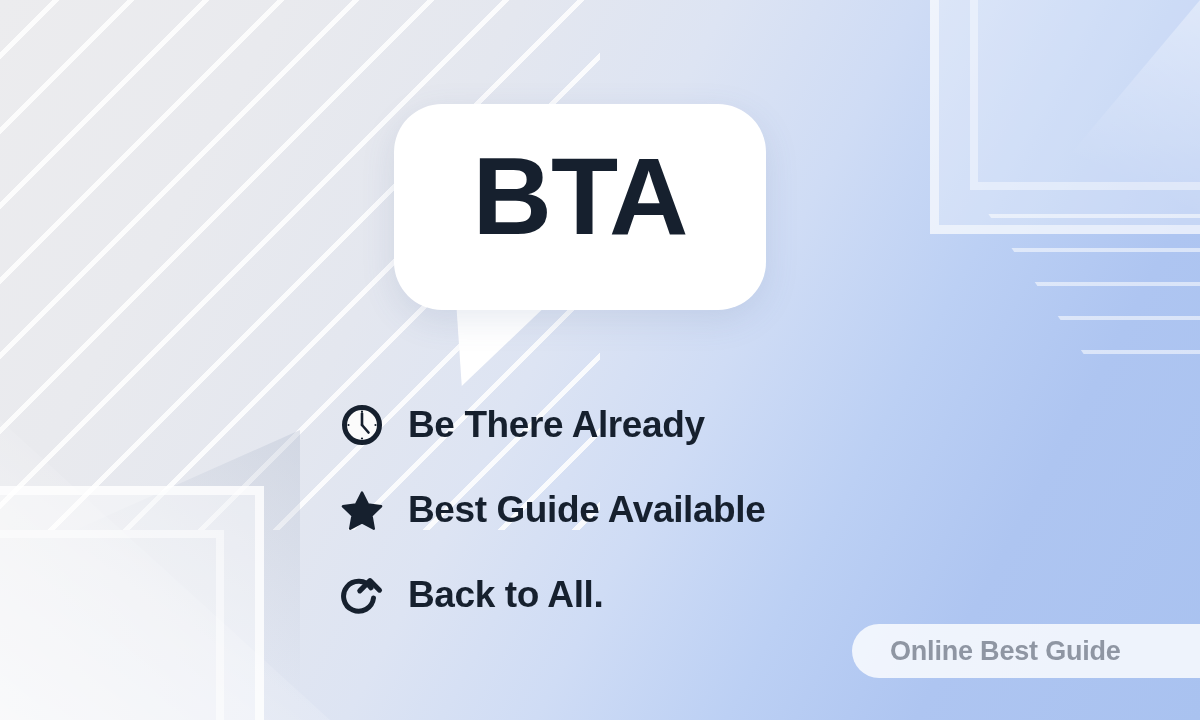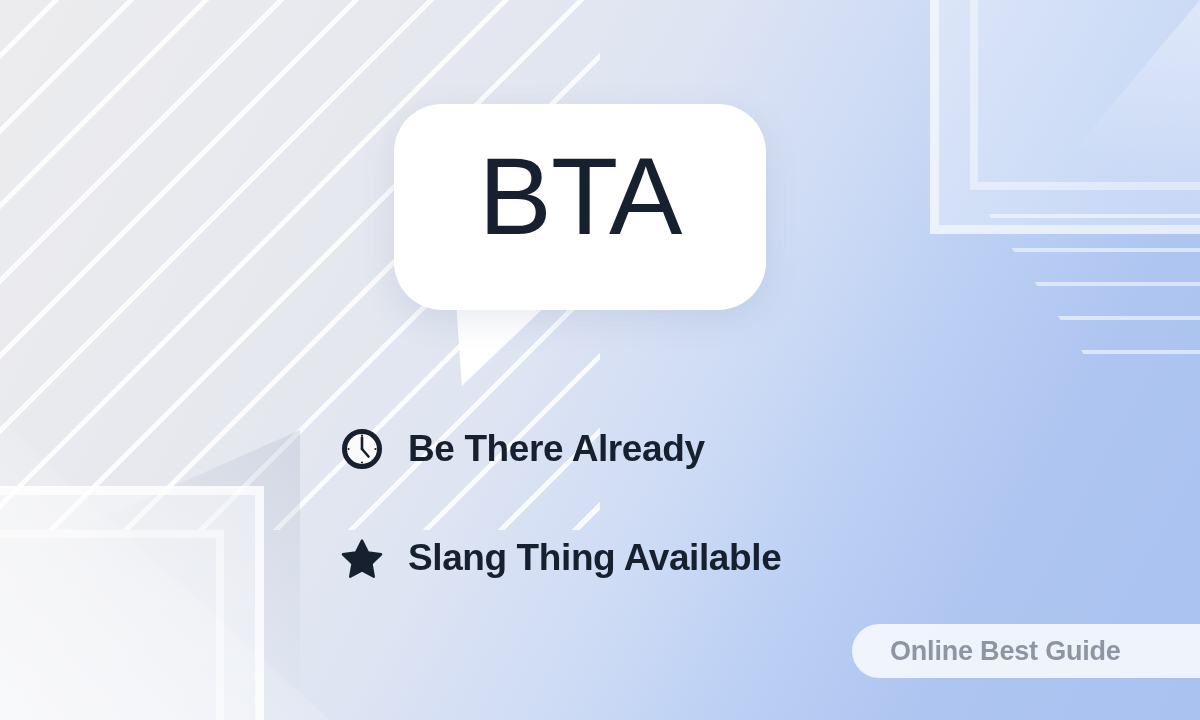--- a/index.html
+++ b/index.html
@@ -122,42 +122,41 @@
     position:absolute;
     left:62px; top:196px;
     width:96px; height:86px;
     background:#ffffff;
     clip-path:polygon(0 0, 100% 0, 6% 100%);
   }
   .bubble-text {
     position:absolute; inset:0;
     display:flex; align-items:center; justify-content:center;
     font-size:110px;
-    font-weight:normal;
+    font-weight:bold;
     letter-spacing:-1px;
     color:#16202e;
     line-height:1;
     padding-bottom:22px;
     font-family:"Liberation Sans", sans-serif;
   }
 
   
   .meanings {
     position:absolute;
     left:340px; top:396px;
     display:flex;
     flex-direction:column;
     gap:28px;
   }
   .meaning-row {
     display:flex;
     align-items:center;
     gap:24px;
     height:57px;
-    margin-top:24px;
   }
   .meaning-icon {
     width:44px; height:44px;
     flex:0 0 44px;
     display:flex; align-items:center; justify-content:center;
     color:#16202e;
   }
   .meaning-icon svg { display:block; }
   .meaning-label {
     font-size:37px;
@@ -225,23 +224,32 @@
       </span>
       <span class="meaning-label">Be There Already</span>
     </div>
 
     <div class="meaning-row">
       <span class="meaning-icon">
         <svg width="42" height="42" viewBox="0 0 42 42" aria-hidden="true">
           <path d="M21 3.5 L26.9 15.4 L40.1 17.3 L30.5 26.6 L32.8 39.7 L21 33.5 L9.2 39.7 L11.5 26.6 L1.9 17.3 L15.1 15.4 Z" fill="#16202e" stroke="#16202e" stroke-width="2.4" stroke-linejoin="round"></path>
         </svg>
       </span>
-      <span class="meaning-label">Slang Thing Available</span>
+      <span class="meaning-label">Best Guide Available</span>
     </div>
 
+    <div class="meaning-row">
+      <span class="meaning-icon">
+        <svg width="44" height="42" viewBox="0 0 44 42" aria-hidden="true">
+          <path d="M31 13.8 A15 15 0 1 0 33.5 24" fill="none" stroke="#16202e" stroke-width="5" stroke-linecap="round"></path>
+          <path d="M20 8.5 L34.5 8.5 L34.5 22" fill="none" stroke="#16202e" stroke-width="5" stroke-linecap="round" stroke-linejoin="round" transform="rotate(-45 30 13)"></path>
+        </svg>
+      </span>
+      <span class="meaning-label">Back to All.</span>
+    </div>
 
   </div>
 
   <div class="source-badge">
     <span>Online Best Guide</span>
   </div>
 
 </div>
 
 </body></html>

